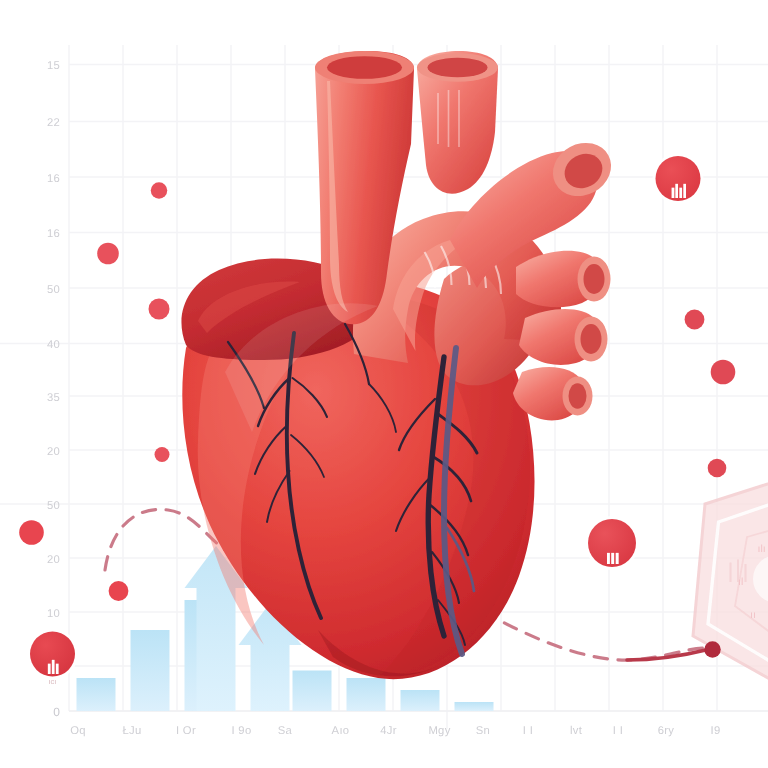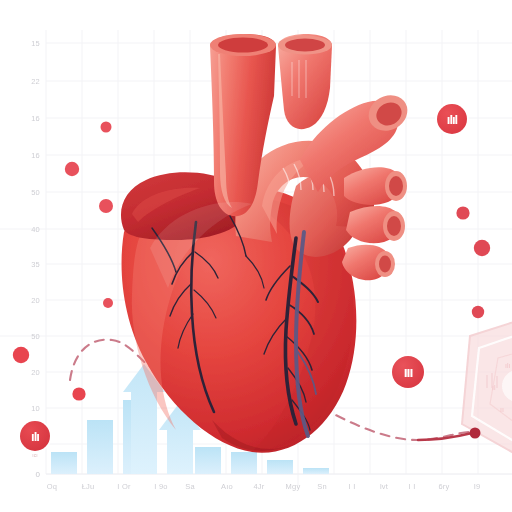--- a/index.html
+++ b/index.html
@@ -22,21 +22,21 @@
     font-size:7.5px;
     fill:#cfcfd4;
     letter-spacing:.2px;
   }
   .axis-label.y{text-anchor:end;}
   .axis-label.x{text-anchor:middle;}
   .axis-zero{font-size:8px;fill:#c8c8ce;text-anchor:end;}
 
   
   .badge{position:absolute;border-radius:50%;display:flex;
-         align-items:center;justify-content:center;}
+         align-items:flex-end;justify-content:center;}
   .badge .glyph{
     display:block;
     font-family:"Liberation Sans", sans-serif;
     color:#ffffff;font-weight:bold;line-height:1;
     filter:blur(.35px);
   }
   .badge-caption{
     position:absolute;font-size:5px;color:#d9b9bd;
     text-align:center;width:40px;filter:blur(.4px);
   }
@@ -385,21 +385,21 @@
                C214 218, 182 248, 168 288 Z" fill="#ffffff" opacity="0.10"></path>
     </g>
   </svg>
 
   <div class="badge" style="left:437px;top:104px;width:30px;height:30px;
               background:radial-gradient(circle at 35% 30%, #ea4f56, #d9353f);
               box-shadow:0 0 0 2px rgba(255,255,255,.8);">
     <span class="glyph" style="font-size:13px;letter-spacing:-1px;">ılıl</span>
   </div>
 
-  <div class="badge" style="left:392px;top:356px;width:32px;height:32px;
+  <div class="badge" style="left:392px;top:346px;width:32px;height:32px;
               background:radial-gradient(circle at 35% 30%, #e9525a, #d6333e);
               box-shadow:0 0 0 2px rgba(255,255,255,.8);">
     <span class="glyph" style="font-size:14px;letter-spacing:-1px;">ııı</span>
   </div>
 
   <div class="badge" style="left:20px;top:421px;width:30px;height:30px;
               background:radial-gradient(circle at 35% 30%, #e84a52, #d2313c);
               box-shadow:0 0 0 2px rgba(255,255,255,.85);">
     <span class="glyph" style="font-size:13px;letter-spacing:-1px;">ılı</span>
   </div>

